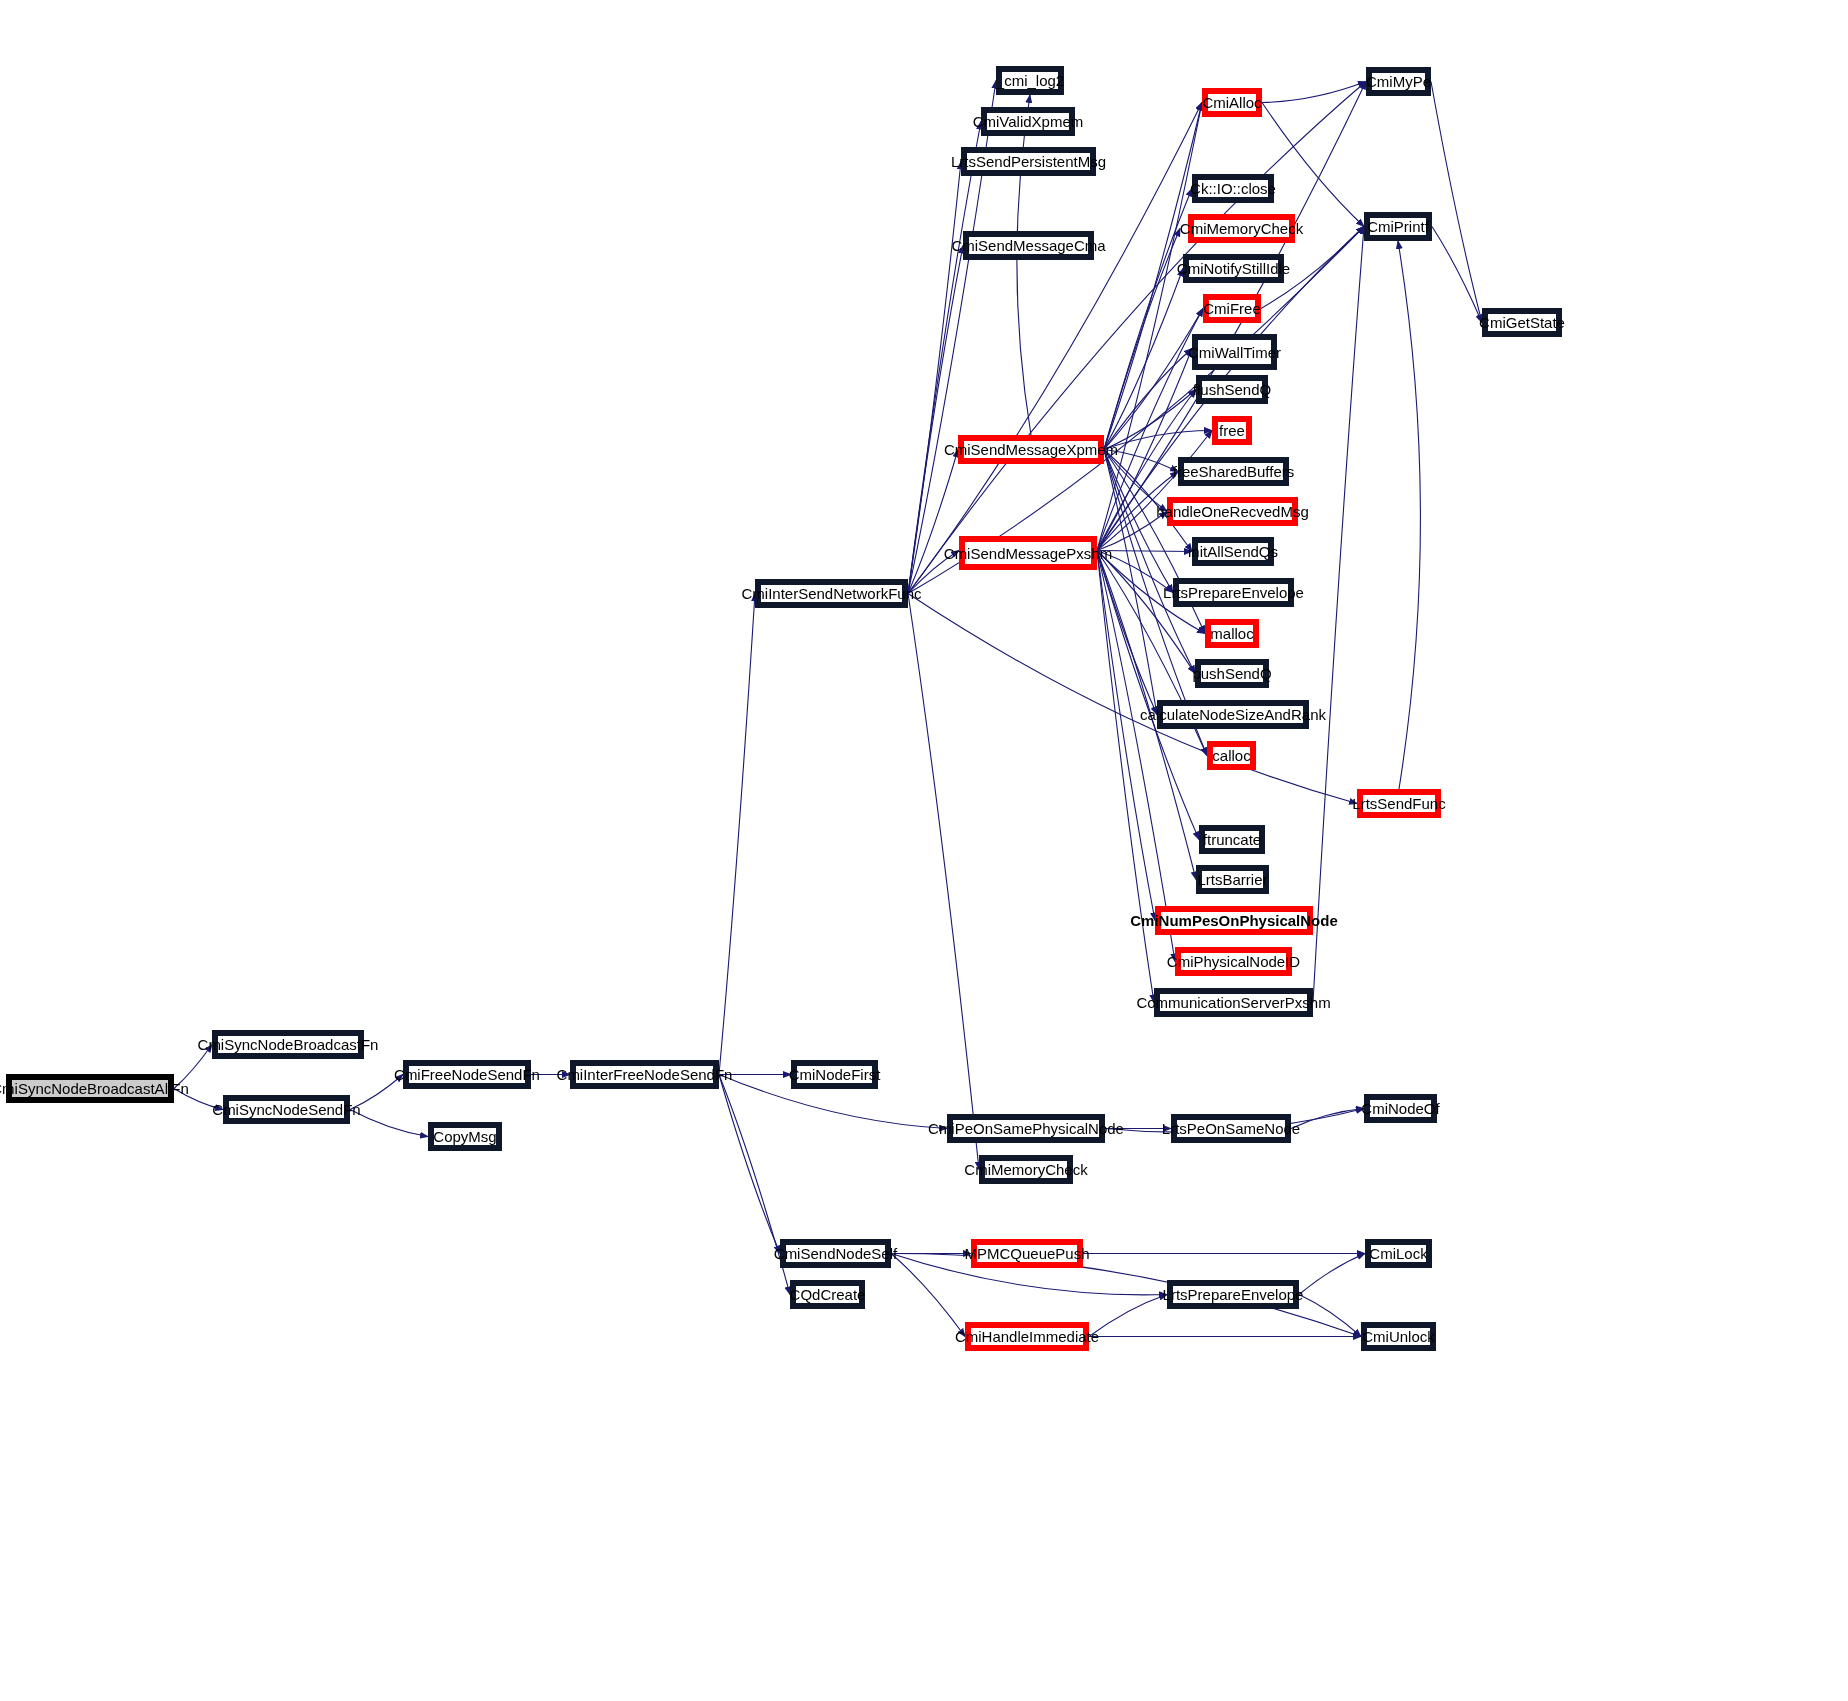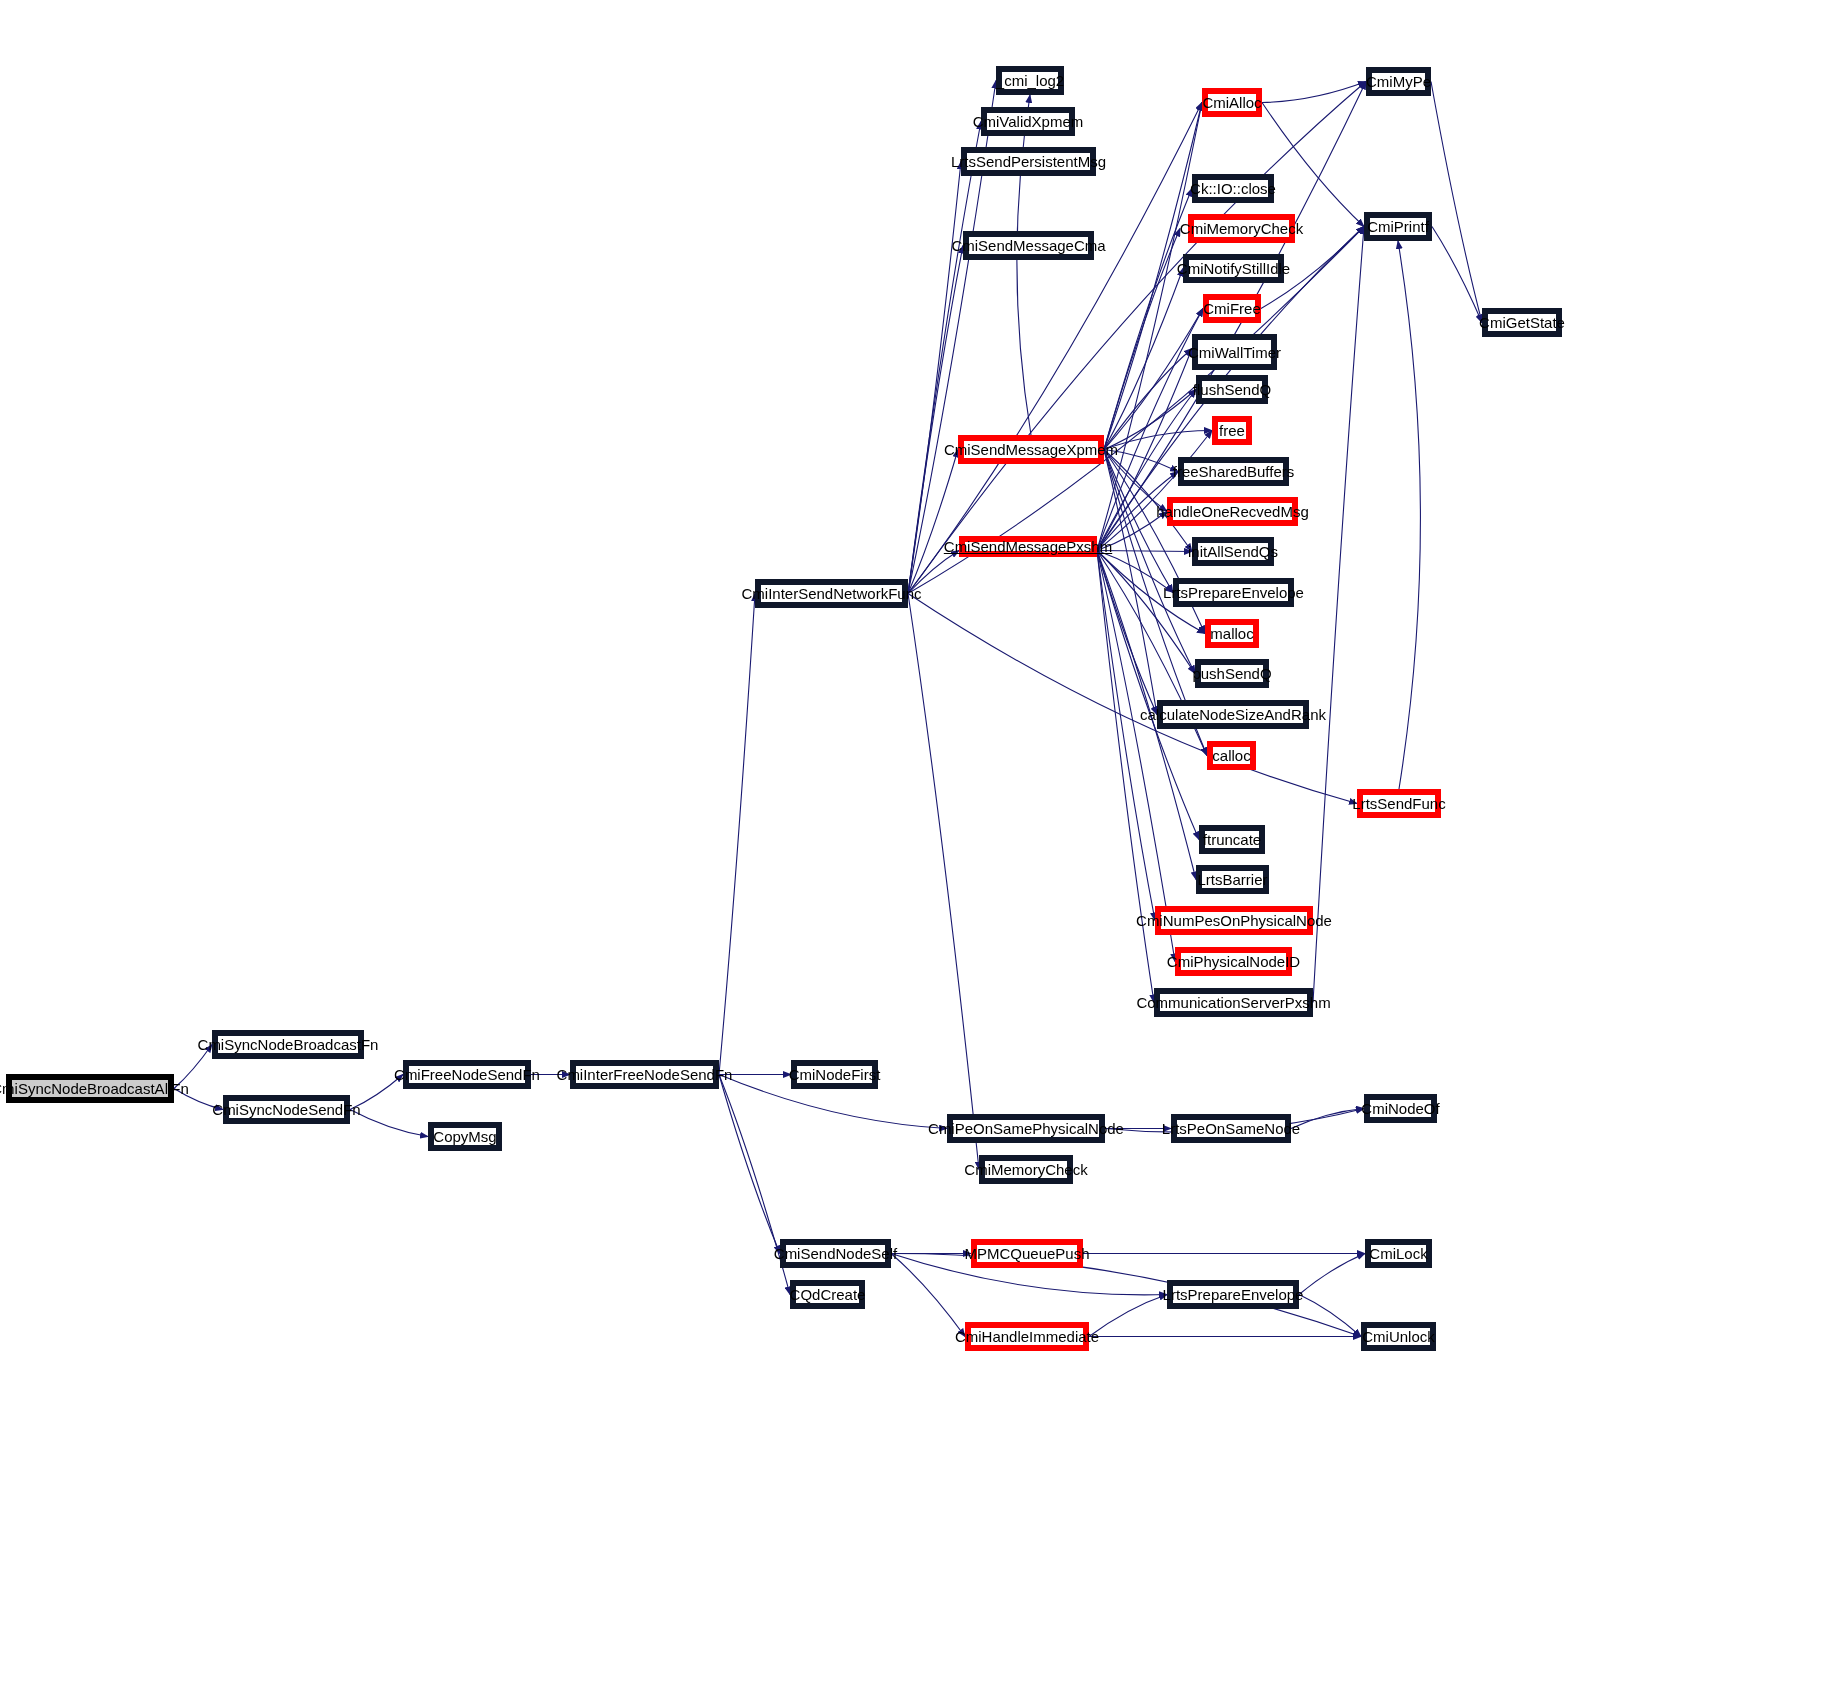--- a/index.html
+++ b/index.html
@@ -153,21 +153,21 @@
       </div>
       <div class="node" style="left: 961px; top: 147px; width: 135px; height: 29px;">
         <span>LrtsSendPersistentMsg</span>
       </div>
       <div class="node" style="left: 963px; top: 231px; width: 131px; height: 29px;">
         <span>CmiSendMessageCma</span>
       </div>
       <div class="node red" style="left: 958px; top: 435px; width: 146px; height: 29px;">
         <span>CmiSendMessageXpmem</span>
       </div>
-      <div class="node red" style="left: 959px; top: 536px; width: 138px; height: 21px; text-decoration: underline;">
+      <div class="node red" style="left: 959px; top: 536px; width: 138px; height: 34px;">
         <span>CmiSendMessagePxshm</span>
       </div>
       <div class="node red" style="left: 1202px; top: 88px; width: 60px; height: 29px;">
         <span>CmiAlloc</span>
       </div>
       <div class="node" style="left: 1192px; top: 174px; width: 82px; height: 29px;">
         <span>Ck::IO::close</span>
       </div>
       <div class="node red" style="left: 1180px; top: 214px; width: 107px; height: 29px; margin-left: 8px;">
         <span>CmiMemoryCheck</span>
@@ -210,21 +210,21 @@
       </div>
       <div class="node red" style="left: 1207px; top: 741px; width: 49px; height: 29px;">
         <span>calloc</span>
       </div>
       <div class="node" style="left: 1199px; top: 825px; width: 66px; height: 29px;">
         <span>ftruncate</span>
       </div>
       <div class="node" style="left: 1196px; top: 865px; width: 73px; height: 29px;">
         <span>LrtsBarrier</span>
       </div>
-      <div class="node red" style="left: 1155px; top: 906px; width: 158px; height: 29px;">
+      <div class="node red" style="left: 1155px; top: 906px; width: 158px; height: 29px; font-weight: bold;">
         <span>CmiNumPesOnPhysicalNode</span>
       </div>
       <div class="node red" style="left: 1175px; top: 947px; width: 117px; height: 29px;">
         <span>CmiPhysicalNodeID</span>
       </div>
       <div class="node" style="left: 1154px; top: 988px; width: 159px; height: 29px;">
         <span>CommunicationServerPxshm</span>
       </div>
       <div class="node" style="left: 947px; top: 1114px; width: 158px; height: 29px;">
         <span>CmiPeOnSamePhysicalNode</span>

